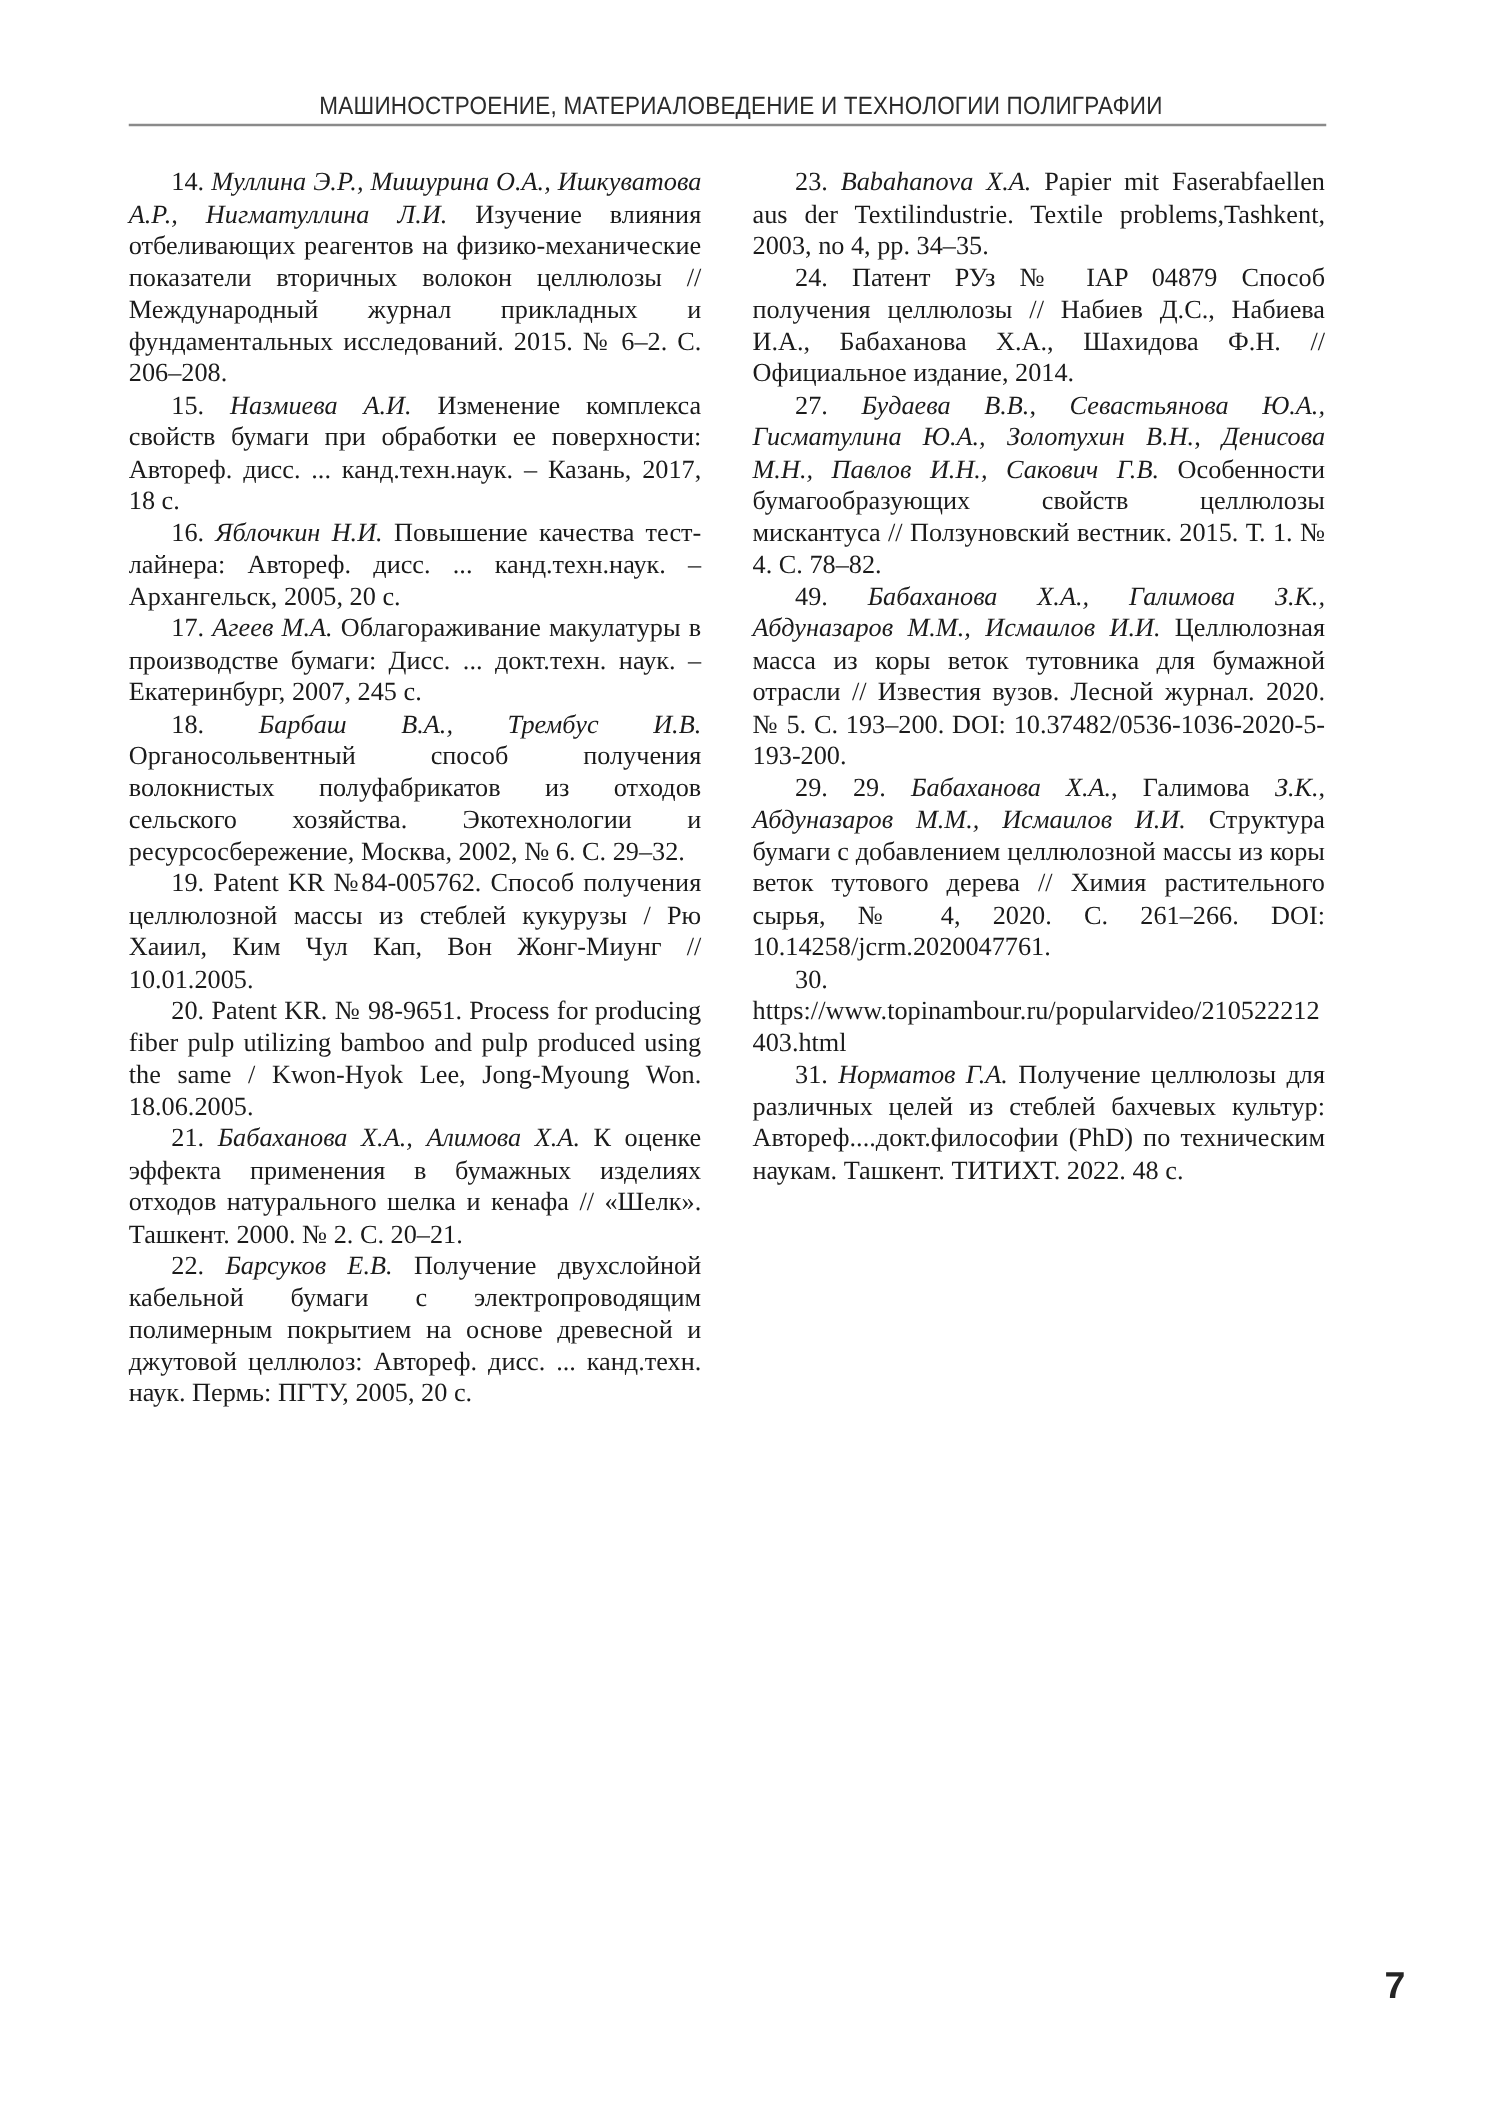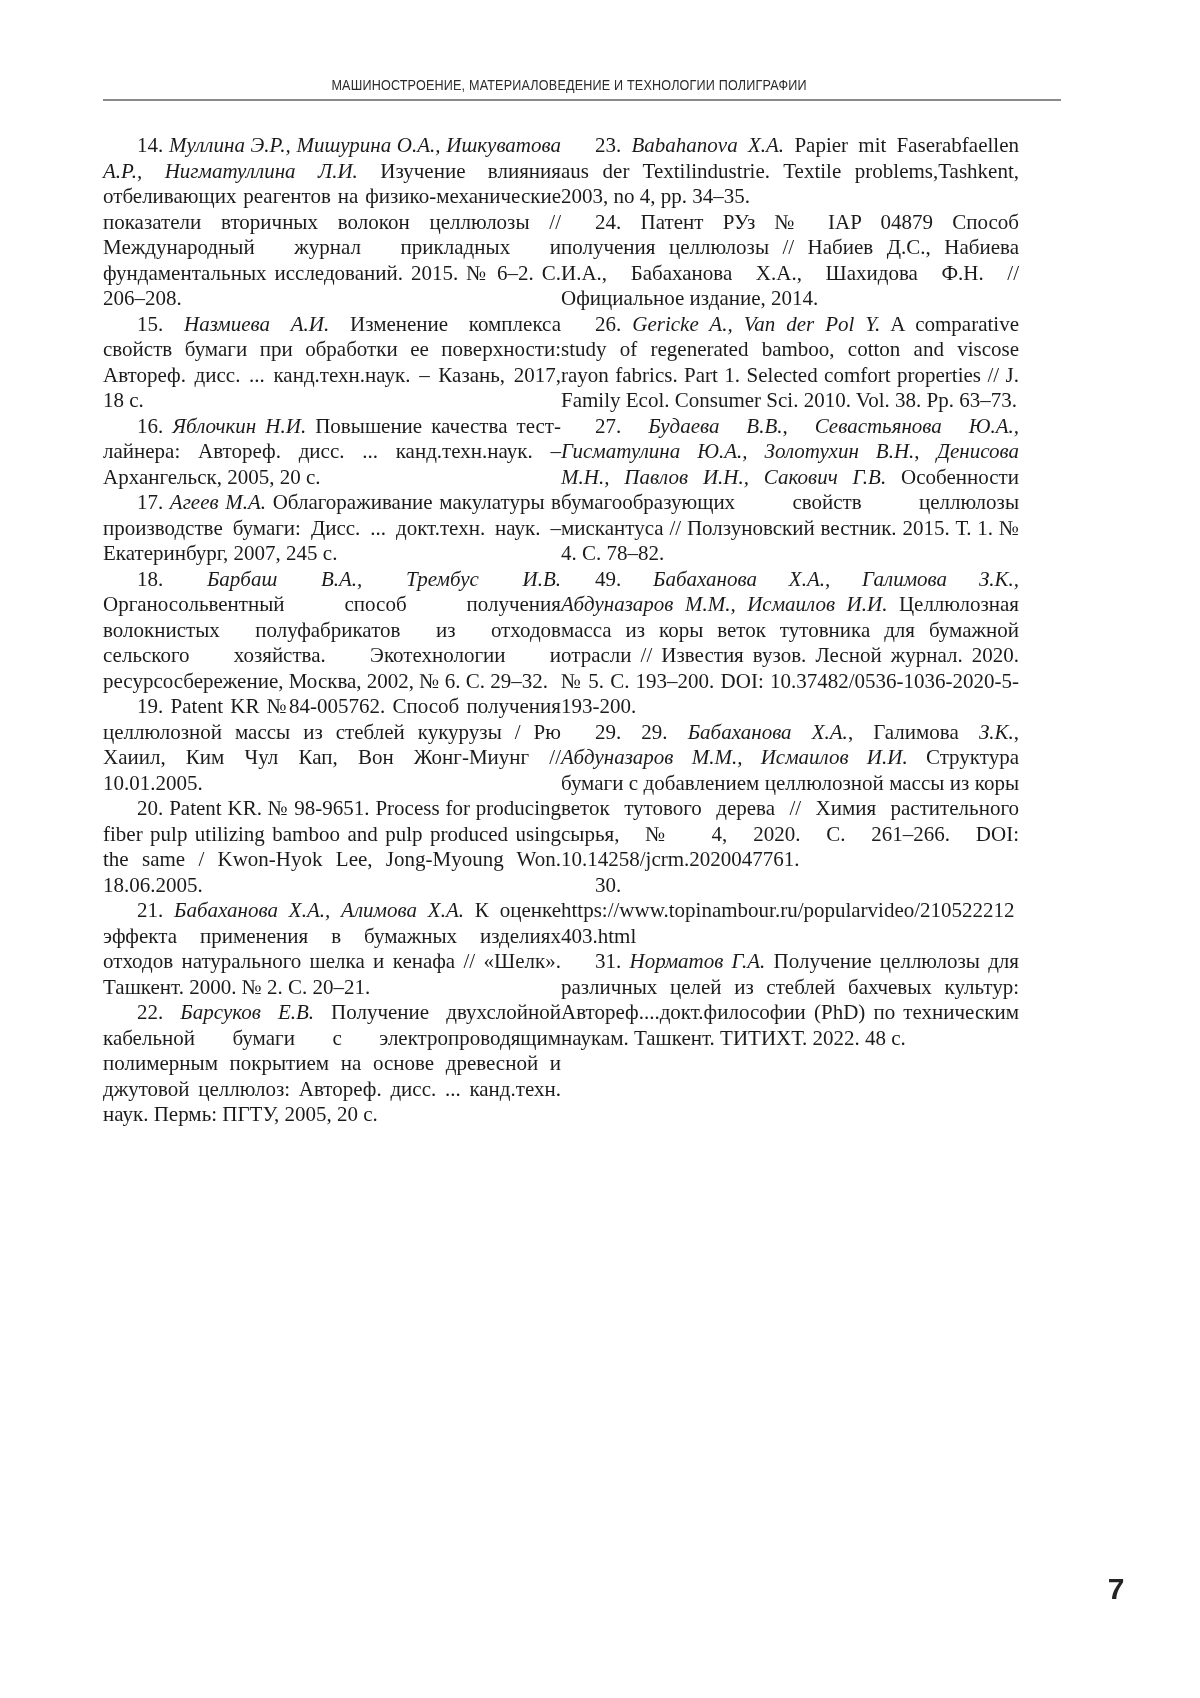--- a/index.html
+++ b/index.html
@@ -5,40 +5,40 @@
   html,body { margin:0; padding:0; background:#e8e8e8; }
   .page {
     position:relative;
     width:1200px; height:1698px;
     margin:0 auto;
     background:#ffffff;
     font-family:"Liberation Serif", serif;
     overflow:hidden;
   }
   .running-head {
-    position:absolute; top:77px; left:90px; width:958px;
+    position:absolute; top:77px; left:114px; width:958px;
     text-align:center;
     font-family:"Liberation Sans", sans-serif;
-    font-size:14px; line-height:16px;
+    font-size:20px; line-height:16px;
     color:#2b2b2b;
     white-space:nowrap;
   }
   .running-head .rh-text {
     display:inline-block;
     transform:scaleX(0.9);
     transform-origin:center;
     letter-spacing:0.2px;
   }
   .head-rule {
     position:absolute; top:99px; left:103px; width:958px; height:2px;
     background:#8a8a8a;
   }
   .columns {
     position:absolute; top:133px; left:103px; width:958px;
-    display:flex; 
+    display:flex; gap:41px;
   }
   .col { width:458px; }
   .ref {
     margin:0;
     text-indent:34px;
     text-align:justify;
     font-size:21px;
     line-height:25.5px;
     color:#1b1b1b;
     overflow-wrap:anywhere;
@@ -72,21 +72,20 @@
         <p class="ref"><span>17. </span><i>Агеев М.А.</i><span> Облагораживание макулатуры в производстве бумаги: Дисс. ... докт.техн. наук. – Екатеринбург, 2007, 245 с.</span></p>
         <p class="ref"><span>18. </span><i>Барбаш В.А., Трембус И.В.</i><span> Органосольвентный способ получения волокнистых полуфабрикатов из отходов сельского хозяйства. Экотехнологии и ресурсосбережение, Москва, 2002, № 6. С. 29–32.</span></p>
         <p class="ref"><span>19. Patent KR №84-005762. Способ получения целлюлозной массы из стеблей кукурузы / Рю Хаиил, Ким Чул Кап, Вон Жонг-Миунг // 10.01.2005.</span></p>
         <p class="ref"><span>20. Patent KR. № 98-9651. Process for producing fiber pulp utilizing bamboo and pulp produced using the same / Kwon-Hyok Lee, Jong-Myoung Won. 18.06.2005.</span></p>
         <p class="ref"><span>21. </span><i>Бабаханова Х.А., Алимова Х.А.</i><span> К оценке эффекта применения в бумажных изделиях отходов натурального шелка и кенафа // «Шелк». Ташкент. 2000. № 2. С. 20–21.</span></p>
         <p class="ref"><span>22. </span><i>Барсуков Е.В.</i><span> Получение двухслойной кабельной бумаги с электропроводящим полимерным покрытием на основе древесной и джутовой целлюлоз: Автореф. дисс. ... канд.техн. наук. Пермь: ПГТУ, 2005, 20 с.</span></p>
       </div>
     <div class="col">
         <p class="ref"><span>23. </span><i>Babahanova X.A.</i><span> Papier mit Faserabfaellen aus der Textilindustrie. Textile problems,Tashkent, 2003, no 4, pp. 34–35.</span></p>
         <p class="ref"><span>24. Патент РУз № IAP 04879 Способ получения целлюлозы // Набиев Д.С., Набиева И.А., Бабаханова Х.А., Шахидова Ф.Н. // Официальное издание, 2014.</span></p>
-        <p class="ref"><span>26. </span><i>Gericke A., Van der Pol Y.</i><span> A comparative study of regenerated bamboo, cotton and viscose rayon fabrics. Part 1. Selected comfort properties // J. Family Ecol. Consumer Sci. 2010. Vol. 38. Pp. 63–73.</span></p>
         <p class="ref"><span>27. </span><i>Будаева В.В.</i><span>, </span><i>Севастьянова Ю.А., Гисматулина Ю.А., Золотухин В.Н.</i><span>, </span><i>Денисова М.Н., Павлов И.Н., Сакович Г.В.</i><span> Особенности бумагообразующих свойств целлюлозы мискантуса // Ползуновский вестник. 2015. Т. 1. № 4. С. 78–82.</span></p>
         <p class="ref"><span>49. </span><i>Бабаханова Х.А., Галимова З.К., Абдуназаров М.М., Исмаилов И.И.</i><span> Целлюлозная масса из коры веток тутовника для бумажной отрасли // Известия вузов. Лесной журнал. 2020. № 5. С. 193–200. DOI: 10.37482/0536-1036-2020-5-193-200.</span></p>
         <p class="ref"><span>29. 29. </span><i>Бабаханова Х.А.</i><span>, Галимова </span><i>З.К.</i><span>, </span><i>Абдуназаров М.М., Исмаилов И.И.</i><span> Структура бумаги с добавлением целлюлозной массы из коры веток тутового дерева // Химия растительного сырья, № 4, 2020. С. 261–266. DOI: 10.14258/jcrm.2020047761.</span></p>
         <p class="ref"><span>30. https://www.topinambour.ru/popularvideo/210522212403.html</span></p>
         <p class="ref"><span>31. </span><i>Норматов Г.А.</i><span> Получение целлюлозы для различных целей из стеблей бахчевых культур: Автореф....докт.философии (PhD) по техническим наукам. Ташкент. ТИТИХТ. 2022. 48 с.</span></p>
       </div>
   </div>
 
   <div class="page-number">7</div>
 

